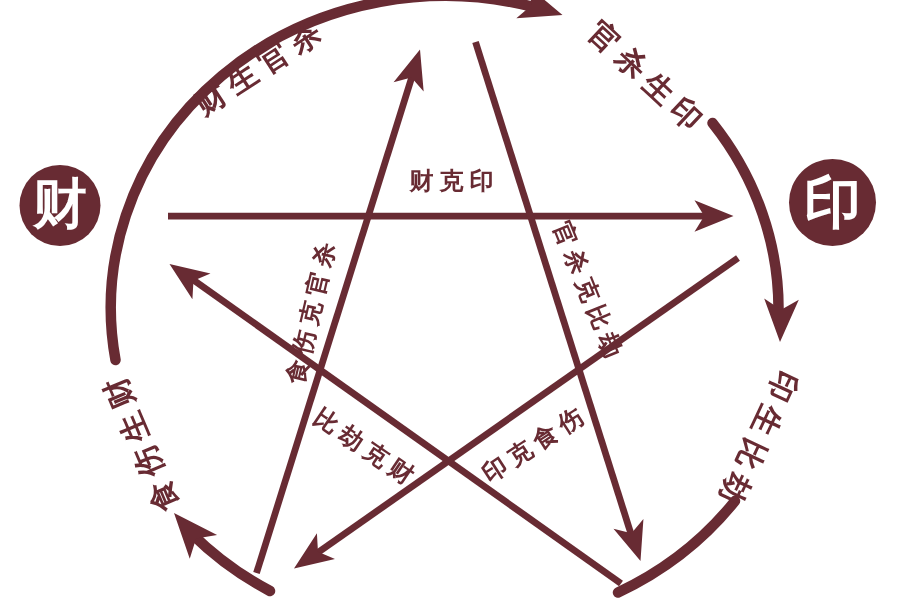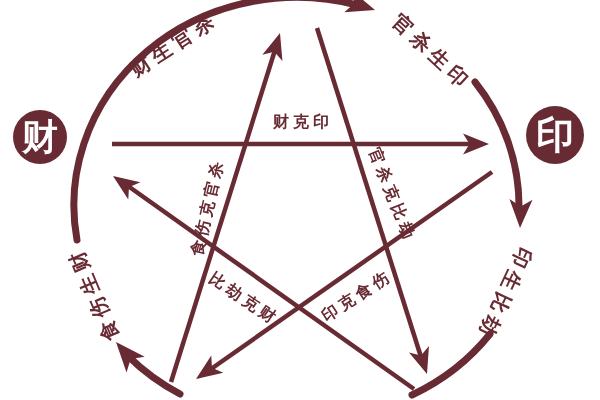--- a/index.html
+++ b/index.html
@@ -57,19 +57,19 @@
   </div>
   <div class="node" style="left: 555px; top: 135px; transform: translate(-50%, -50%); width: 58px; height: 58px; font-size: 38px;">
     <span>印</span>
   </div>
 
   <div class="label arc-label" style="left: 174px; top: 44px; transform: translate(-50%, -50%) rotate(-33deg);">财生官杀</div>
   <div class="label arc-label" style="left: 432px; top: 52px; transform: translate(-50%, -50%) rotate(43deg);">官杀生印</div>
   <div class="label arc-label" style="left: 505px; top: 294px; transform: translate(-50%, -50%) rotate(115deg);">印生比劫</div>
   <div class="label arc-label" style="left: 93px; top: 294px; transform: translate(-50%, -50%) rotate(-113deg);">食伤生财</div>
 
-  <div class="label chord-label" style="left: 303px; top: 122px; transform: translate(-50%, -50%);">财克印</div>
+  <div class="label chord-label" style="left: 303px; top: 122px; transform: translate(-50%, -50%); font-family: Liberation Mono, monospace;">财克印</div>
   <div class="label chord-label" style="left: 208px; top: 207px; transform: translate(-50%, -50%) rotate(-77deg);">食伤克官杀</div>
   <div class="label chord-label" style="left: 392px; top: 195px; transform: translate(-50%, -50%) rotate(68deg);">官杀克比劫</div>
   <div class="label chord-label" style="left: 244px; top: 299px; transform: translate(-50%, -50%) rotate(34deg);">比劫克财</div>
   <div class="label chord-label" style="left: 357px; top: 296px; transform: translate(-50%, -50%) rotate(-33deg);">印克食伤</div>
 
 </div>
 
 </body></html>

